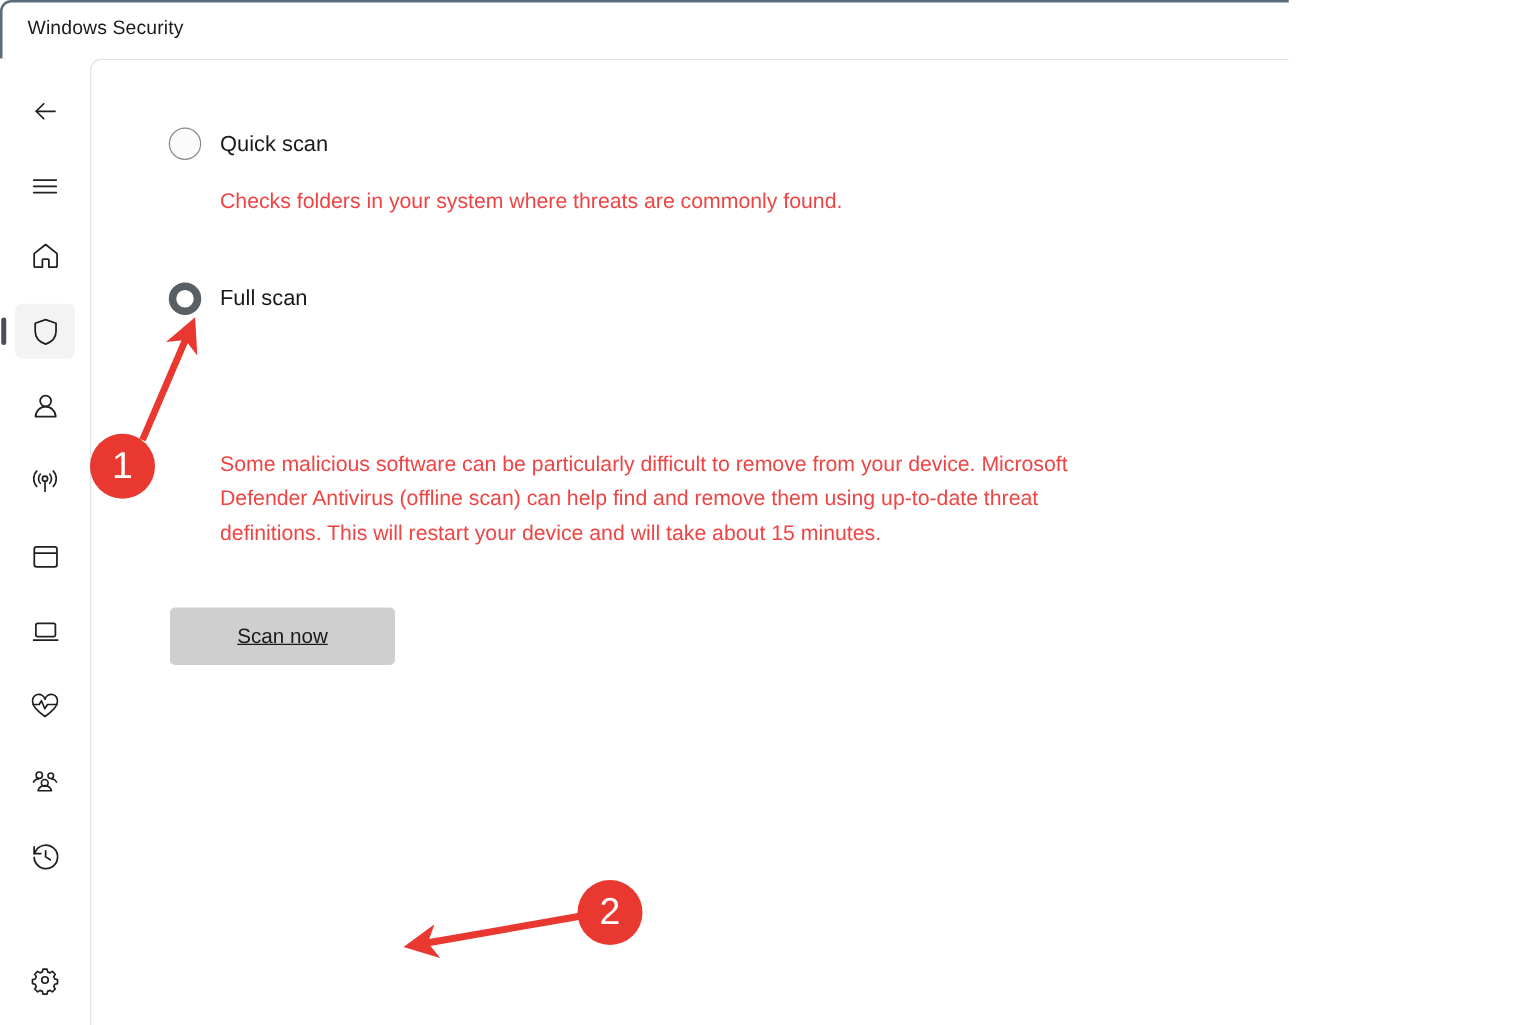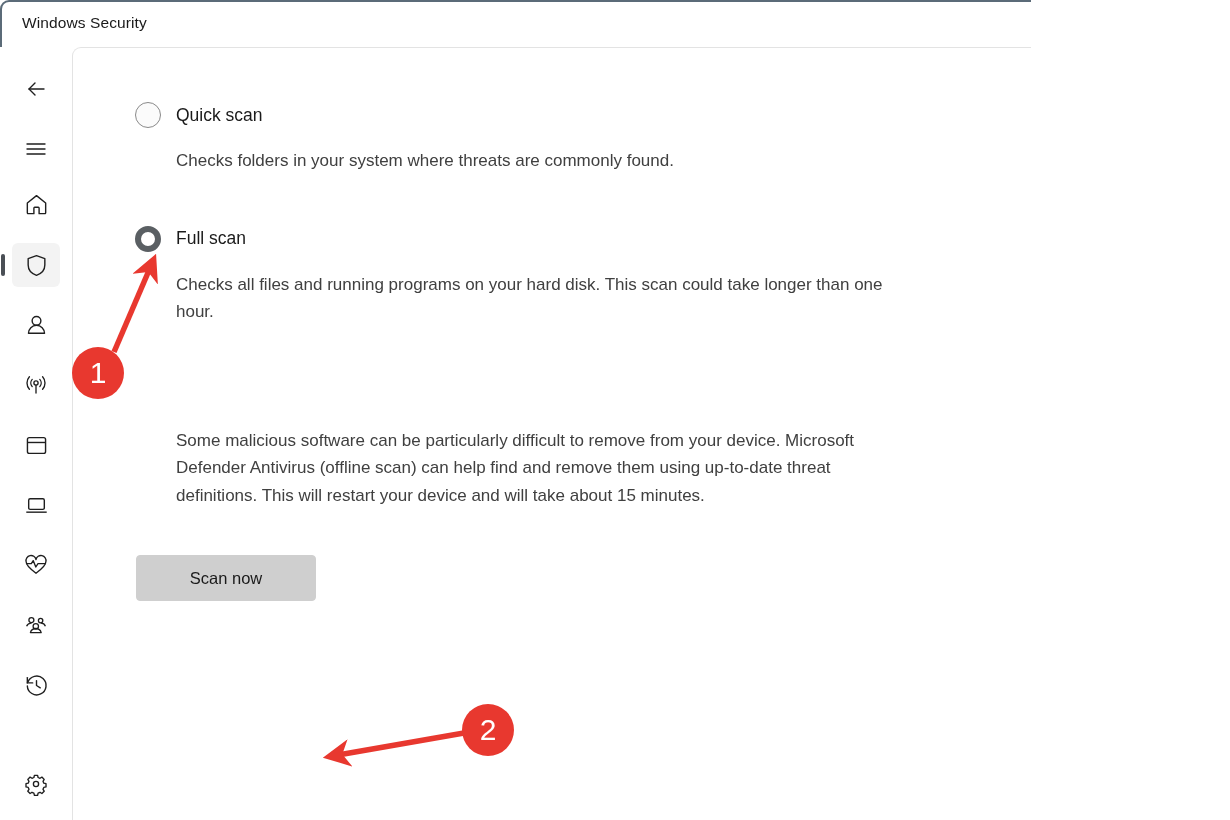--- a/index.html
+++ b/index.html
@@ -123,39 +123,40 @@
   .opt-label {
     font-size: 17.5px;
     color: #1a1a1a;
     line-height: 1.2;
   }
   .opt-desc {
     margin-left: 41px;
     margin-top: 14px;
     font-size: 17px;
     line-height: 1.62;
-    color: #404040;
+    color: #ef4444;
     max-width: 710px;
   }
   .gap-1 { height: 46px; }
   .gap-2 { height: 44px; }
   .gap-3 { height: 43px; }
   .gap-4 { height: 46px; }
 
   .scan-btn {
     margin-left: 1px;
     margin-top: 0px;
     width: 180px; height: 46px;
     background: #cfcfcf;
     border: 1px solid #cfcfcf;
     border-radius: 4px;
     font-family: "Liberation Sans", sans-serif;
     font-size: 16.5px;
     color: #1a1a1a;
     cursor: default;
+    text-decoration: underline;
   }
 
   
   .scrollbar-track {
     position: absolute;
     right: 6px; top: 180px;
     width: 10px; height: 590px;
   }
   .scrollbar-thumb {
     position: absolute;
@@ -344,21 +345,20 @@
       </div>
 
       <div class="gap-1"></div>
 
       
       <div class="scan-option">
         <div class="opt-head">
           <span class="radio checked"></span>
           <span class="opt-label">Full scan</span>
         </div>
-        <div class="opt-desc">Checks all files and running programs on your hard disk. This scan could take longer than one hour.</div>
       </div>
 
       <div class="gap-2"></div>
 
       
       <div class="scan-option">
       </div>
 
       <div class="gap-3"></div>
 

